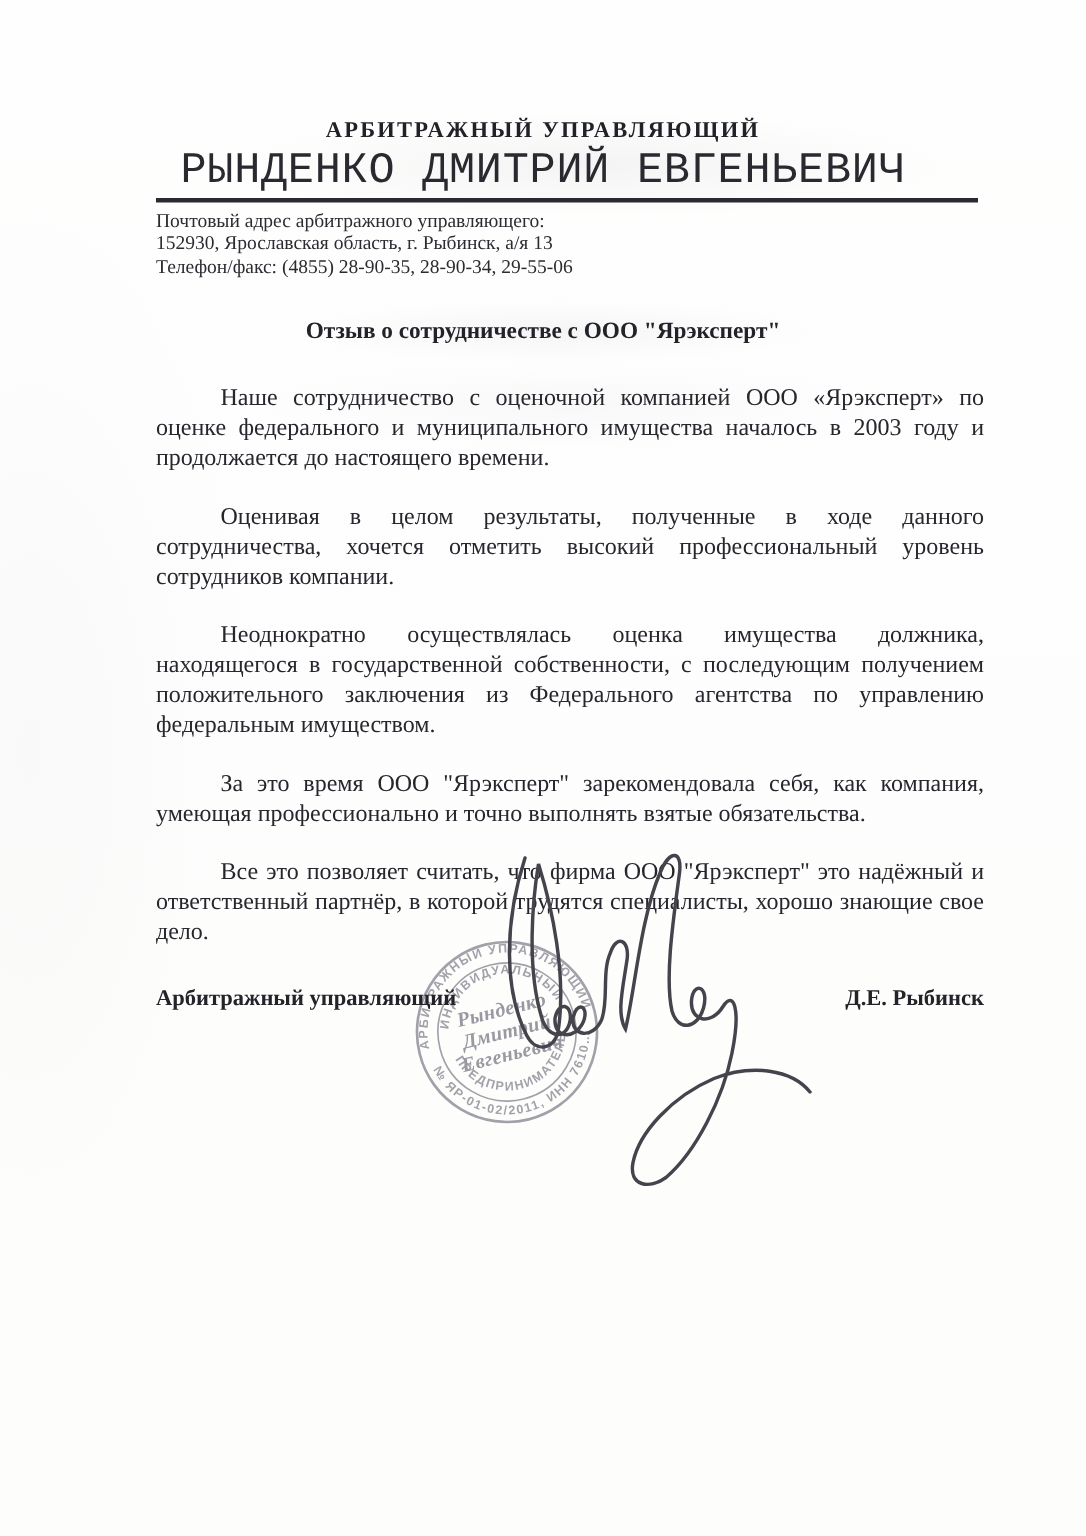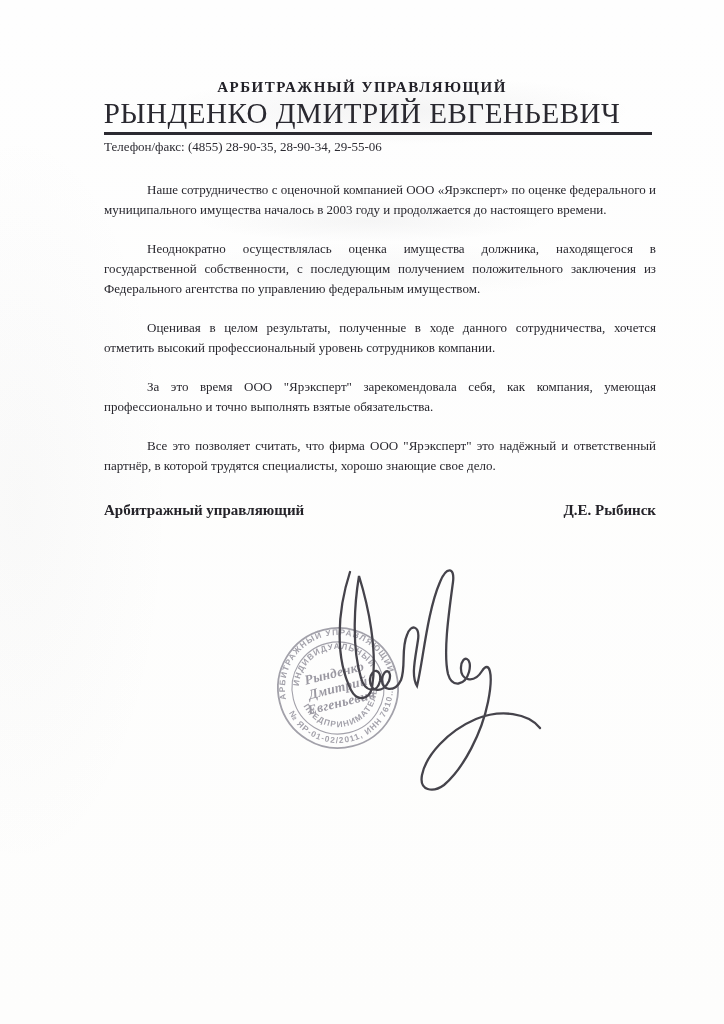--- a/index.html
+++ b/index.html
@@ -29,20 +29,21 @@
     letter-spacing: 1.5px;
     color: #222128;
   }
   .person-name {
     text-align: center;
     font-size: 29px;
     letter-spacing: 0.5px;
     margin-top: 1px;
     color: #2a2930;
     white-space: nowrap;
+    font-family: Liberation Mono, monospace;
   }
   .head-rule {
     margin: 2px 72px 0 104px;
     border: none;
     border-top: 3px solid #2b2a31;
   }
   .contacts {
     margin: 4px 0 0 104px;
     font-size: 13px;
     line-height: 15.3px;
@@ -50,21 +51,21 @@
   }
   .doc-title {
     margin-top: 27px;
     text-align: center;
     font-size: 15.5px;
     font-weight: bold;
     color: #232229;
   }
   .body-text {
     margin: 26px 68px 0 104px;
-    font-size: 13px;
+    font-size: 16px;
     line-height: 20px;
     text-align: justify;
     color: #27262d;
   }
   .body-text p { text-indent: 43px; margin-bottom: 19px; }
   .sign-row {
     position: relative;
     z-index: 3;
     display: flex;
     justify-content: space-between;
@@ -108,29 +109,32 @@
 </head>
 <body>
 
 <div class="page">
 
   <div class="letterhead">
     <div class="role-title">АРБИТРАЖНЫЙ УПРАВЛЯЮЩИЙ</div>
     <div class="person-name">РЫНДЕНКО ДМИТРИЙ ЕВГЕНЬЕВИЧ</div>
     <hr class="head-rule">
     <div class="contacts">
+      <div>Почтовый адрес арбитражного управляющего:</div>
+      <div>152930, Ярославская область, г. Рыбинск, а/я 13</div>
       <div>Телефон/факс: (4855) 28-90-35, 28-90-34, 29-55-06</div>
     </div>
   </div>
 
+  <div class="doc-title">Отзыв о сотрудничестве с ООО "Ярэксперт"</div>
 
   <div class="body-text">
     <p>Наше сотрудничество с оценочной компанией ООО «Ярэксперт» по оценке федерального и муниципального имущества началось в 2003 году и продолжается до настоящего времени.</p>
+    <p>Оценивая в целом результаты, полученные в ходе данного сотрудничества, хочется отметить высокий профессиональный уровень сотрудников компании.</p>
     <p>Неоднократно осуществлялась оценка имущества должника, находящегося в государственной собственности, с последующим получением положительного заключения из Федерального агентства по управлению федеральным имуществом.</p>
-    <p>Оценивая в целом результаты, полученные в ходе данного сотрудничества, хочется отметить высокий профессиональный уровень сотрудников компании.</p>
     <p>За это время ООО "Ярэксперт" зарекомендовала себя, как компания, умеющая профессионально и точно выполнять взятые обязательства.</p>
     <p>Все это позволяет считать, что фирма ООО "Ярэксперт" это надёжный и ответственный партнёр, в которой трудятся специалисты, хорошо знающие свое дело.</p>
   </div>
 
   <div class="sign-row">
     <span>Арбитражный управляющий</span>
     <span>Д.Е. Рыбинск</span>
   </div>
 
   <svg class="stamp-wrap" viewBox="0 0 150 150">

